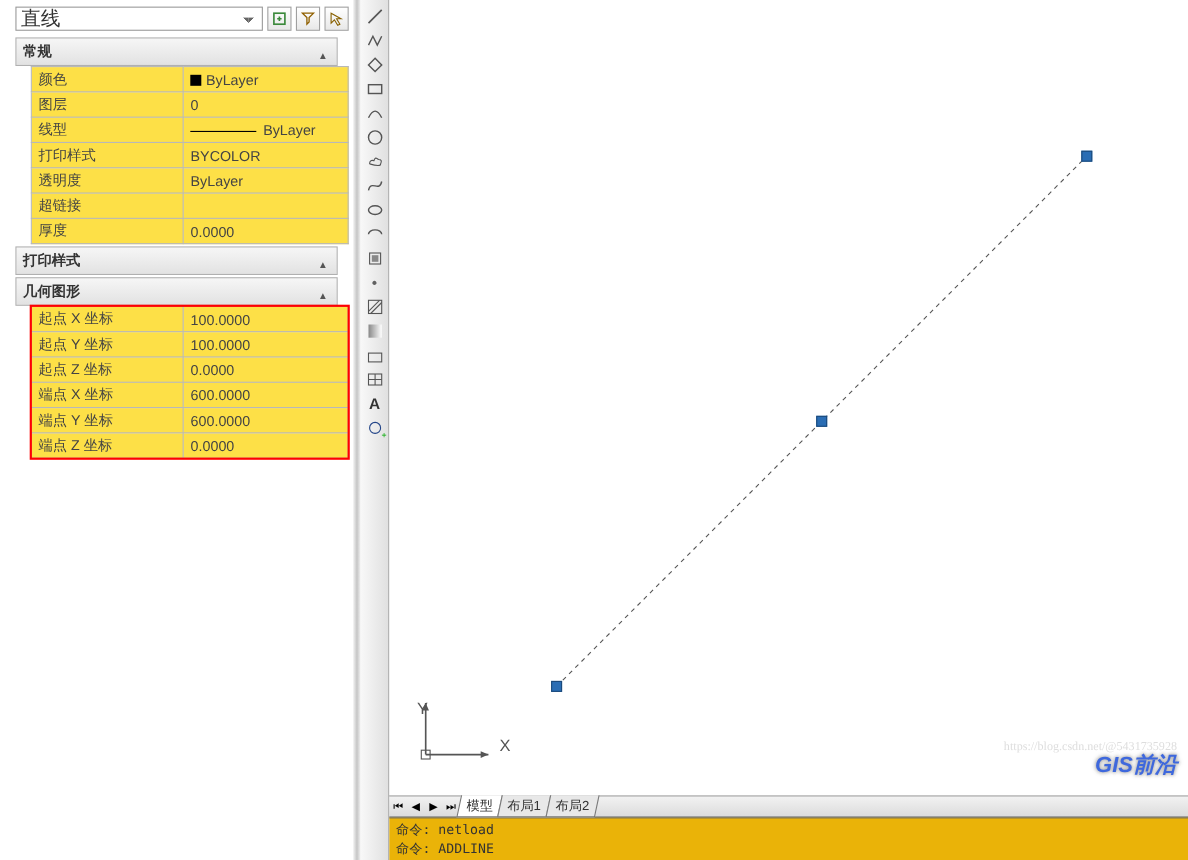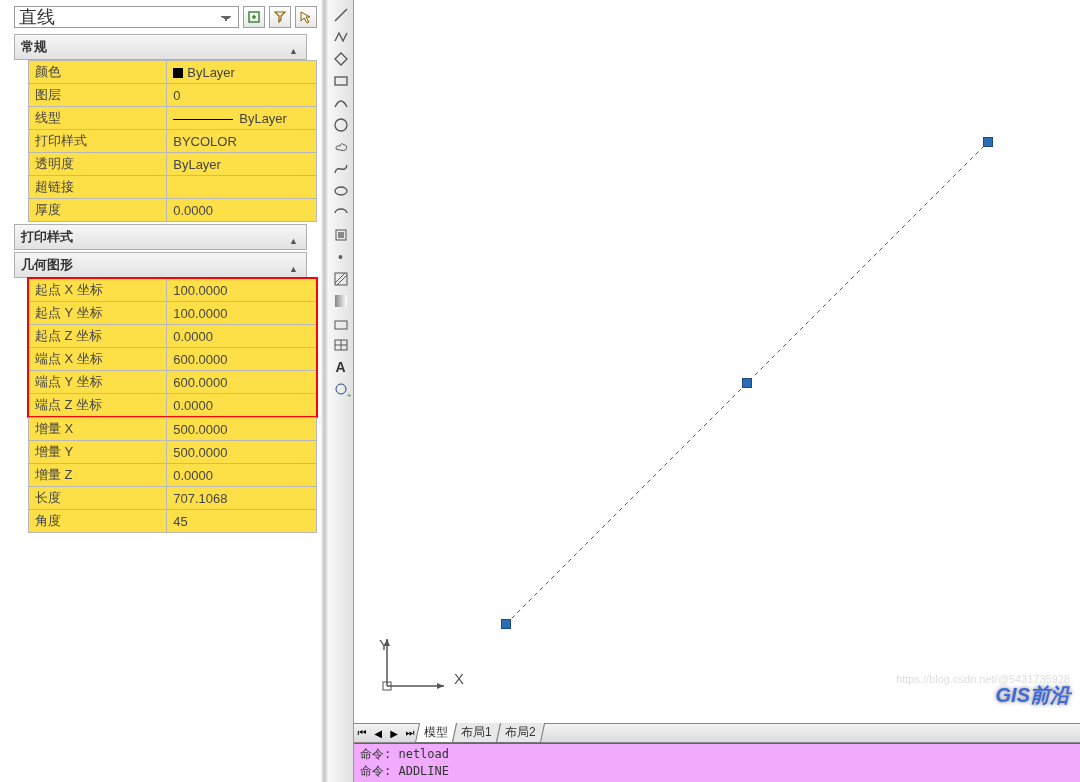--- a/index.html
+++ b/index.html
@@ -156,21 +156,21 @@
       border-top: none;
       padding: 1px 6px;
       margin-left: -1px;
       transform: skewX(-12deg);
       cursor: pointer;
     }
     .tab span { display:block; transform: skewX(12deg); }
     .tab.active { background:#fff; }
     
     .command-area {
-      background: #f0abfc;
+      background: #eab308;
       border-top: 1px solid #666;
       font-family: Consolas, monospace;
       font-size: 12px;
       padding: 2px 6px;
       color: #333;
     }
     .cmd-line { white-space: pre; }
     
     .watermark {
       position: absolute;
@@ -185,20 +185,21 @@
       pointer-events: none;
     }
     .faint-url {
       position: absolute;
       right: 10px;
       bottom: 38px;
       color: #c8c8c8;
       font-size: 11px;
       opacity: 0.6;
       pointer-events: none;
+      font-family: Liberation Serif, serif;
     }
   </style>
 </head>
 <body>
 
 <div class="left-panel">
   <div class="selector-row">
     <select class="object-select">
       <option>直线</option>
     </select>
@@ -285,44 +286,20 @@
           <td>端点 X 坐标</td>
           <td>600.0000</td>
         </tr>
     <tr>
           <td>端点 Y 坐标</td>
           <td>600.0000</td>
         </tr>
     <tr>
           <td>端点 Z 坐标</td>
           <td>0.0000</td>
-        </tr>
-  </tbody>
-    </table>
-  <table class="prop-table">
-    <tbody>
-        <tr>
-          <td>增量 X</td>
-          <td>500.0000</td>
-        </tr>
-    <tr>
-          <td>增量 Y</td>
-          <td>500.0000</td>
-        </tr>
-    <tr>
-          <td>增量 Z</td>
-          <td>0.0000</td>
-        </tr>
-    <tr>
-          <td>长度</td>
-          <td>707.1068</td>
-        </tr>
-    <tr>
-          <td>角度</td>
-          <td>45</td>
         </tr>
   </tbody>
     </table>
 </div>
 
 <div class="vsep"></div>
 
 <div class="tool-column">
   <div class="tool-btn">
       <svg width="16" height="16">

